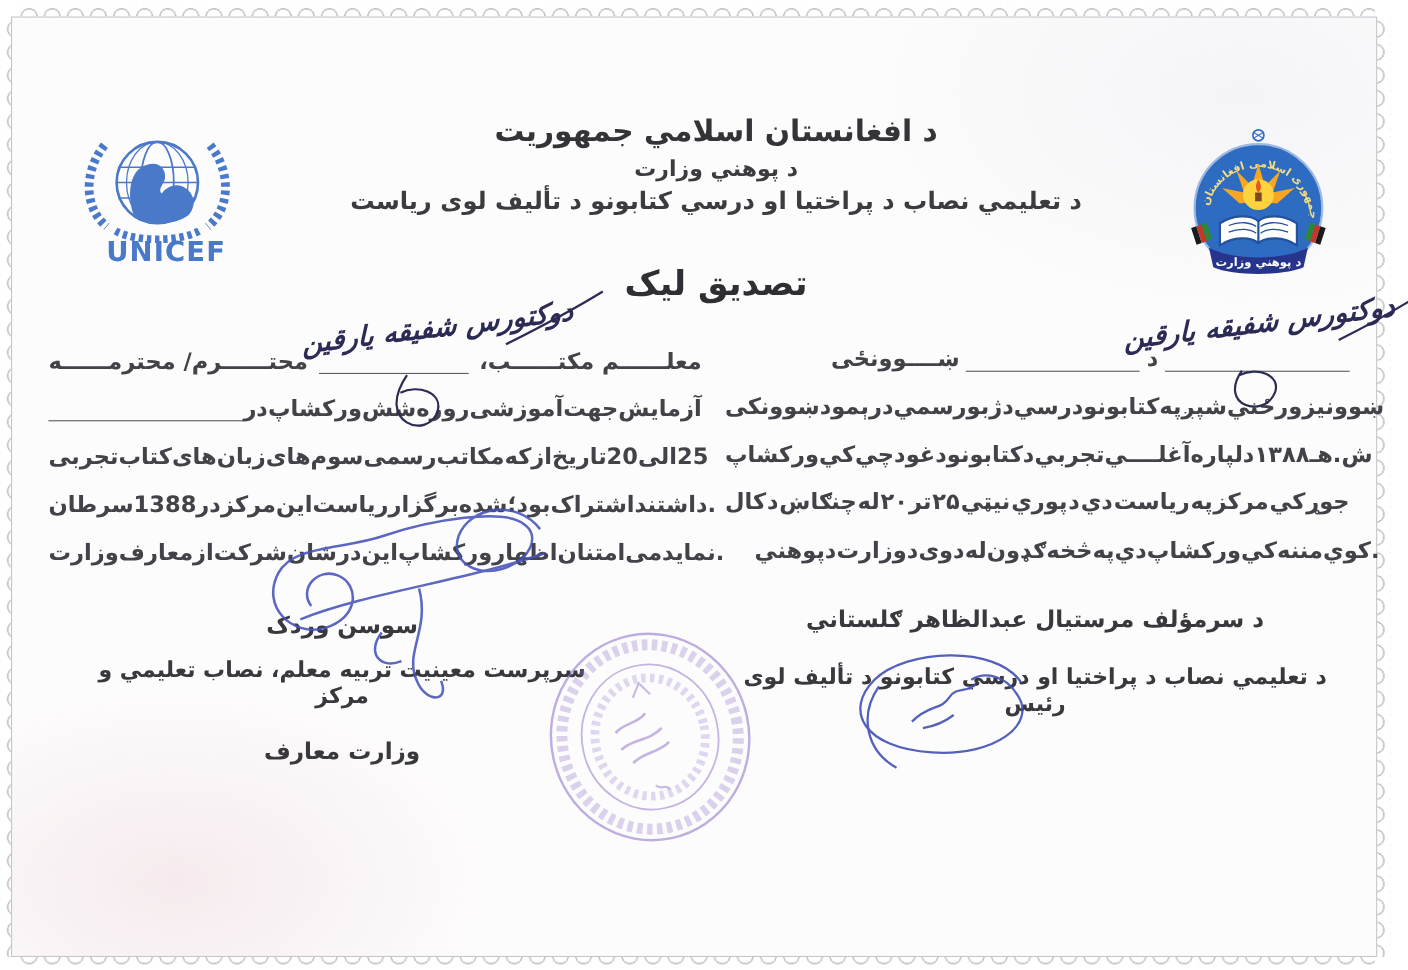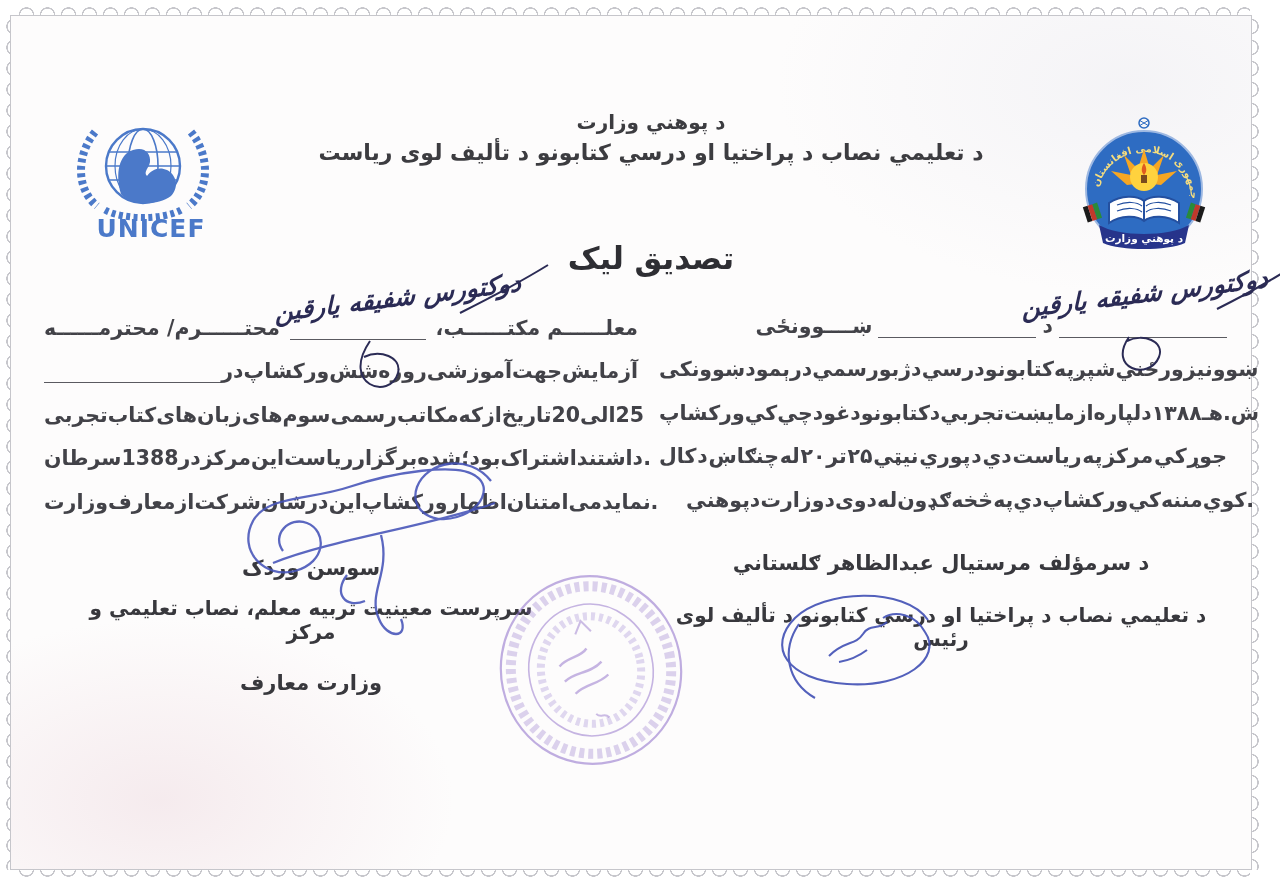--- a/index.html
+++ b/index.html
@@ -135,20 +135,21 @@
           <rect x="129" y="94" width="5" height="16" fill="#1a1a1a"></rect>
         </g>
       </g>
       <g>
         <path d="M30,114 C50,126 100,126 120,114 L116,132 C98,140 52,140 34,132 Z" fill="#27348b"></path>
         <text x="75" y="131" text-anchor="middle" font-size="10.5" fill="#ffffff" font-weight="bold" font-family="DejaVu Sans, sans-serif">د پوهني وزارت</text>
       </g>
     </svg>
 
     <div class="hdr">
+      <div class="h1">د افغانستان اسلامي جمهوریت</div>
       <div class="h2">د پوهني وزارت</div>
       <div class="h3">د تعلیمي نصاب د پراختیا او درسي کتابونو د تألیف لوی ریاست</div>
     </div>
     <div class="doc-title">تصدیق لیک</div>
 
     <div class="col col-right">
       <div class="pline l1r">
         <span class="name-gap" style="width:168px;">
           <span class="handname" style="left:-38px;top:-32px;">دوکتورس شفیقه یارقین</span>
           <svg class="flourish" style="left:-50px;top:-58px;" width="300" height="130" viewBox="0 0 300 130">
@@ -175,21 +176,21 @@
         </div>
       <div class="pline wline">
           <span>ورکشاپ</span>
           <span>کي</span>
           <span>چي</span>
           <span>د</span>
           <span>دغو</span>
           <span>کتابونو</span>
           <span>د</span>
           <span>تجربي</span>
-          <span>ازمایښت</span>
+          <span>آغلــــي</span>
           <span>لپاره</span>
           <span>د</span>
           <span>۱۳۸۸</span>
           <span>هـ</span>
           <span>.</span>
           <span>ش</span>
         </div>
       <div class="pline wline">
           <span>کال</span>
           <span>د</span>

